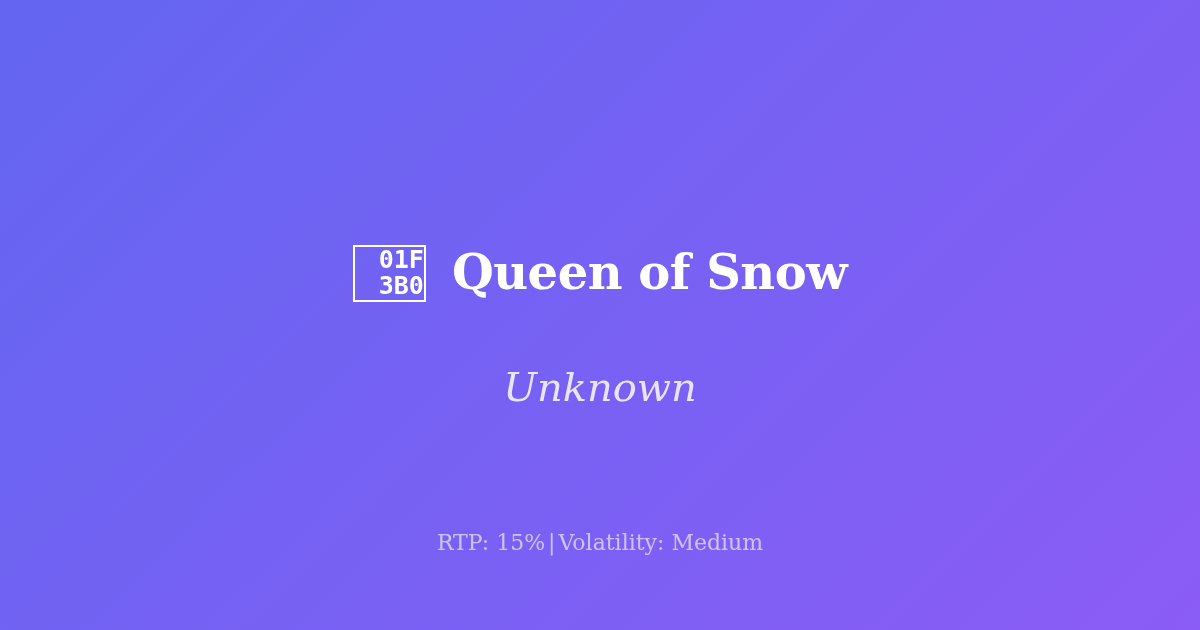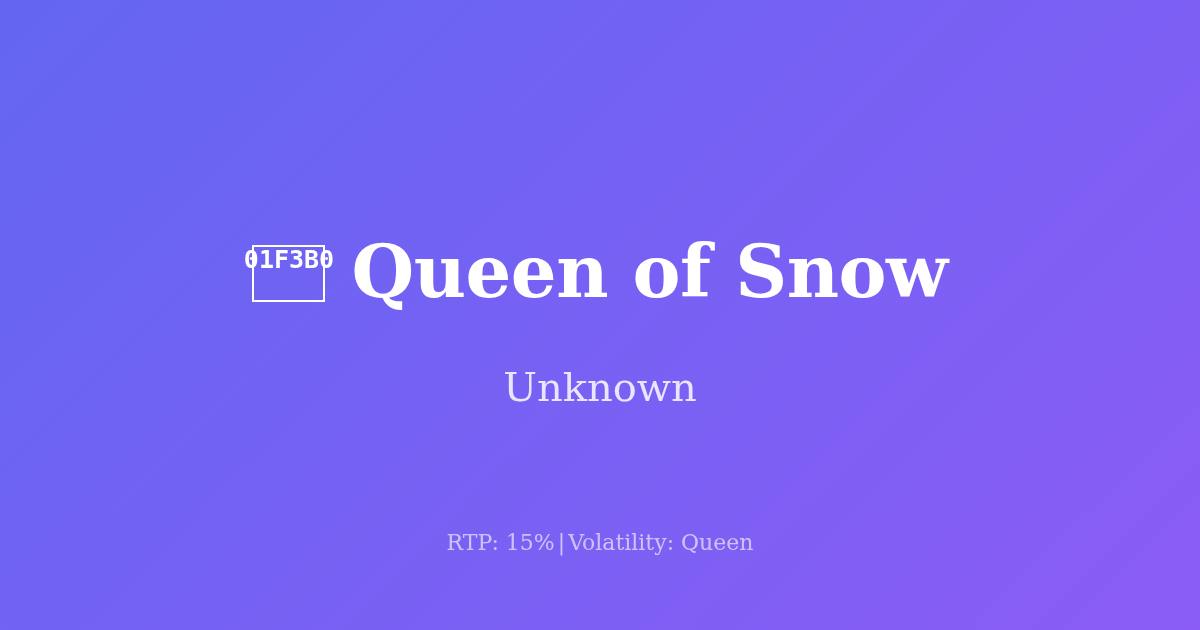--- a/index.html
+++ b/index.html
@@ -35,22 +35,22 @@
     width: 1200px;
     display: flex;
     flex-direction: row;
     align-items: center;
     justify-content: center;
     gap: 26px;
   }
 
   .emoji-tofu {
     display: inline-flex;
-    flex-direction: row;
-    align-items: flex-start;
+    flex-direction: column;
+    align-items: flex-end;
     justify-content: center;
     width: 73px;
     height: 57px;
     border: 2px solid #ffffff;
     line-height: 1;
     flex: 0 0 auto;
     position: relative;
     top: 1px;
   }
 
@@ -60,40 +60,41 @@
     font-weight: bold;
     font-size: 25px;
     line-height: 26px;
     letter-spacing: 0px;
     color: #ffffff;
   }
 
   .game-title {
     font-family: "DejaVu Serif", "Liberation Serif", serif;
     font-weight: bold;
-    font-size: 72px;
+    font-size: 48px;
     line-height: 76px;
     color: #ffffff;
     white-space: nowrap;
     letter-spacing: -0.5px;
   }
 
   
   .provider {
     position: absolute;
     top: 363px;
     left: 0;
     width: 1200px;
     text-align: center;
     font-family: "DejaVu Serif", "Liberation Serif", serif;
     font-weight: normal;
     font-size: 40px;
     line-height: 48px;
     color: rgba(255,255,255,0.84);
     white-space: nowrap;
+    font-style: italic;
   }
 
   
   .stats {
     position: absolute;
     top: 528px;
     left: 0;
     width: 1200px;
     text-align: center;
     font-family: "DejaVu Serif", "Liberation Serif", serif;
@@ -117,16 +118,16 @@
       <span>01F</span>
       <span>3B0</span>
     </span>
 
     <h1 class="game-title">Queen of Snow</h1>
   </div>
 
   <div class="provider">Unknown</div>
 
   <div class="stats">
-    <span>RTP: 15%</span><span class="sep">|</span><span>Volatility: Queen</span>
+    <span>RTP: 15%</span><span class="sep">|</span><span>Volatility: Medium</span>
   </div>
 
 </div>
 
 </body></html>

